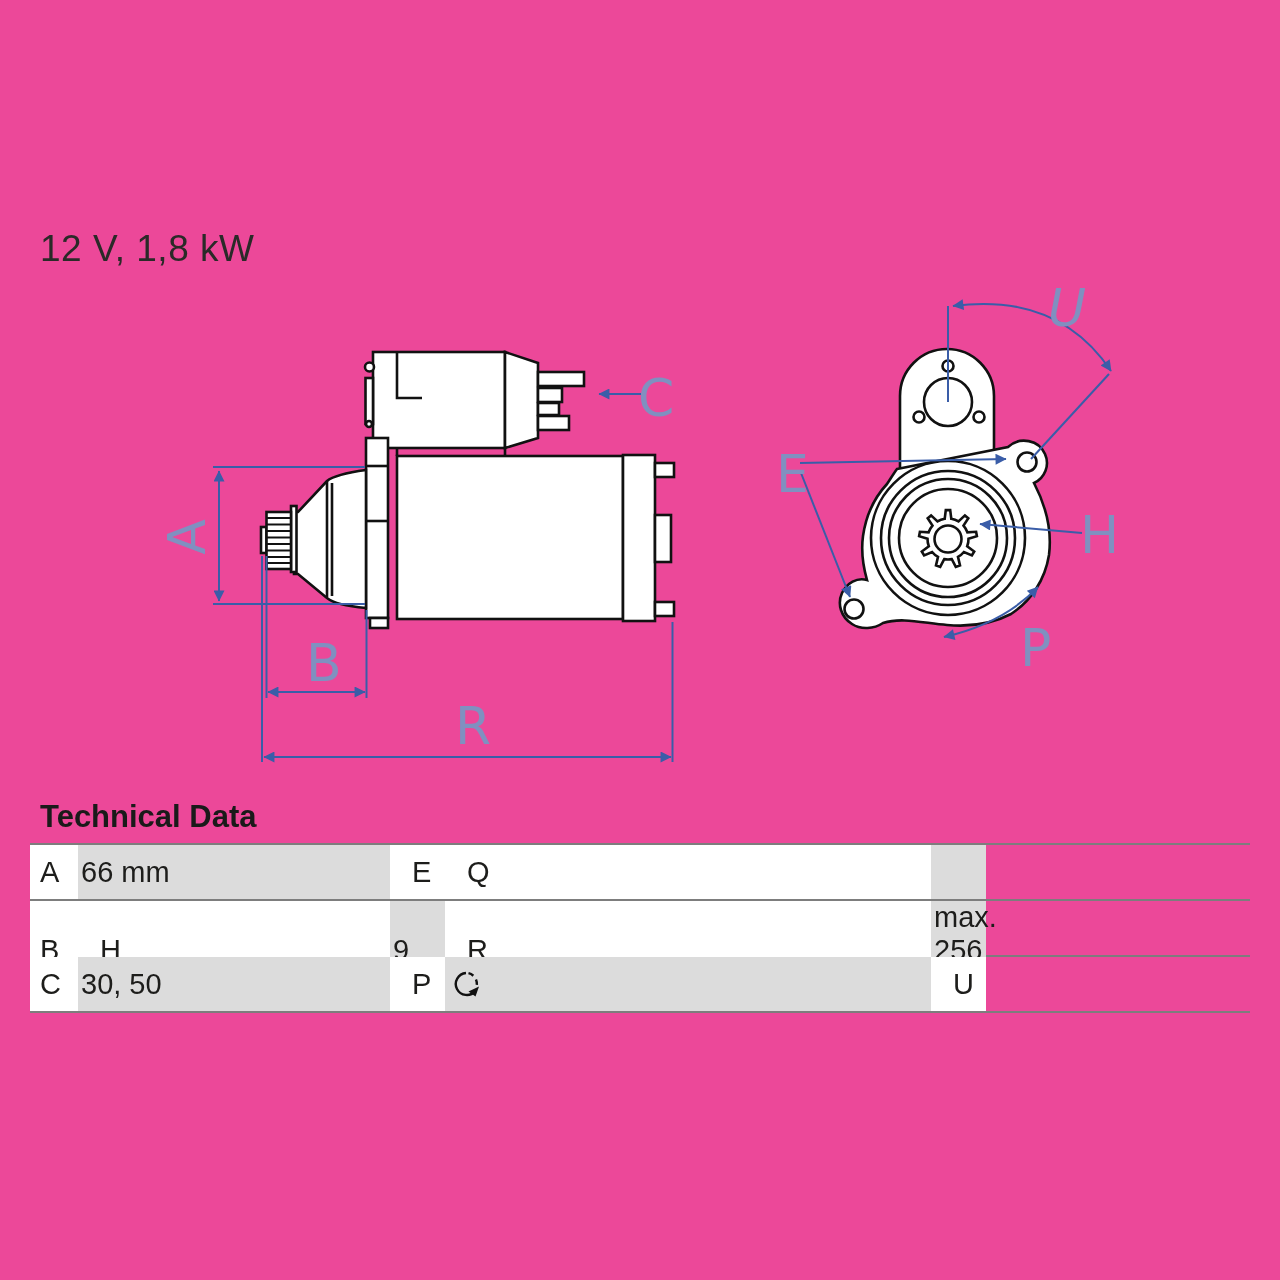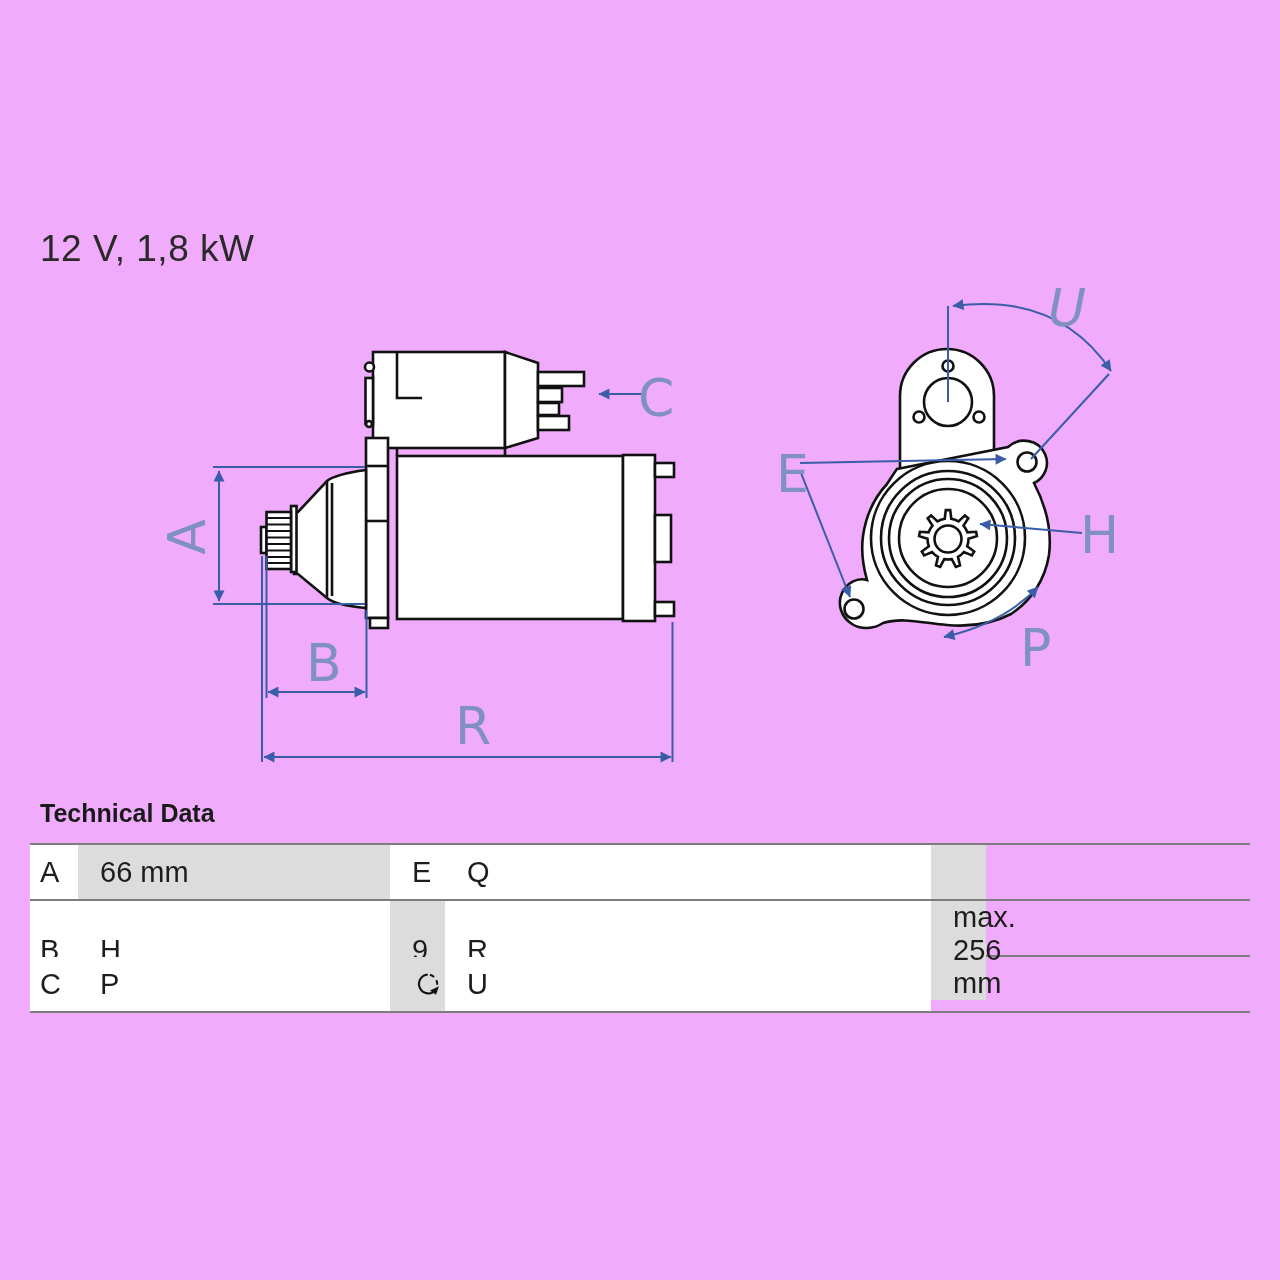--- a/index.html
+++ b/index.html
@@ -1,28 +1,28 @@
 <!DOCTYPE html>
 <html><head>
 <meta charset="utf-8">
 <style>
   html,body{margin:0;padding:0;background:#ffffff;}
-  .page{position:relative;width:1280px;height:1280px;background:#f0abfc;overflow:hidden;
+  .page{position:relative;width:1280px;height:1280px;background:#ec4899;overflow:hidden;
         font-family:"Liberation Sans",sans-serif;color:#1d1d1b;}
   .power-label{position:absolute;left:40px;top:228px;font-size:37px;color:#2a2a28;letter-spacing:0.5px;}
   .drawing-svg{position:absolute;left:0;top:0;width:1280px;height:790px;}
-  .tech-title{position:absolute;left:40px;top:799px;font-size:25px;font-weight:bold;color:#1a1a1a;}
+  .tech-title{position:absolute;left:40px;top:799px;font-size:31px;font-weight:bold;color:#1a1a1a;}
   .tech-table{position:absolute;left:30px;top:843px;width:1220px;}
   .trow{display:grid;grid-template-columns:48px 312px 55px 486px 55px 264px;height:54px;
         border-top:2px solid #7d7d7d;font-size:29px;}
   .trow:last-child{border-bottom:2px solid #7d7d7d;}
   .cell{display:flex;align-items:center;}
   .lcell{background:#ffffff;padding-left:10px;}
   .lcell.mid{padding-left:22px;}
-  .vcell{background:#dcdcdc;padding-left:22px;}
+  .vcell{background:#dcdcdc;padding-left:3px;}
   .roticon{margin-left:2px;}
 </style>
 </head>
 <body>
 
 <div class="page">
 
   <div class="power-label">12 V, 1,8 kW</div>
 
   <svg class="drawing-svg" viewBox="0 0 1280 790">
@@ -165,20 +165,21 @@
     </div>
     <div class="trow">
       <div class="cell lcell">B</div>
       <div class="cell lcell mid">H</div>
       <div class="cell vcell">9</div>
       <div class="cell lcell mid">R</div>
       <div class="cell vcell">max. 256 mm</div>
     </div>
     <div class="trow">
       <div class="cell lcell">C</div>
+      <div class="cell vcell">30, 50</div>
       <div class="cell lcell mid">P</div>
       <div class="cell vcell">
         <span></span>
         <svg class="roticon" width="36" height="36" viewBox="0 0 36 36">
           <path d="M16,7 A11,11 0 1 0 25.2,25.1" fill="none" stroke="#111" stroke-width="2.4"></path>
           <path d="M18.5,7.2 A11,11 0 0 1 26.6,20.5" fill="none" stroke="#111" stroke-width="2.4" stroke-dasharray="5.5 4.5"></path>
           <path d="M29,20.5 L18.5,25.5 L25.5,30.5 Z" fill="#111" stroke="none"></path>
         </svg>
       </div>
       <div class="cell lcell mid">U</div>

